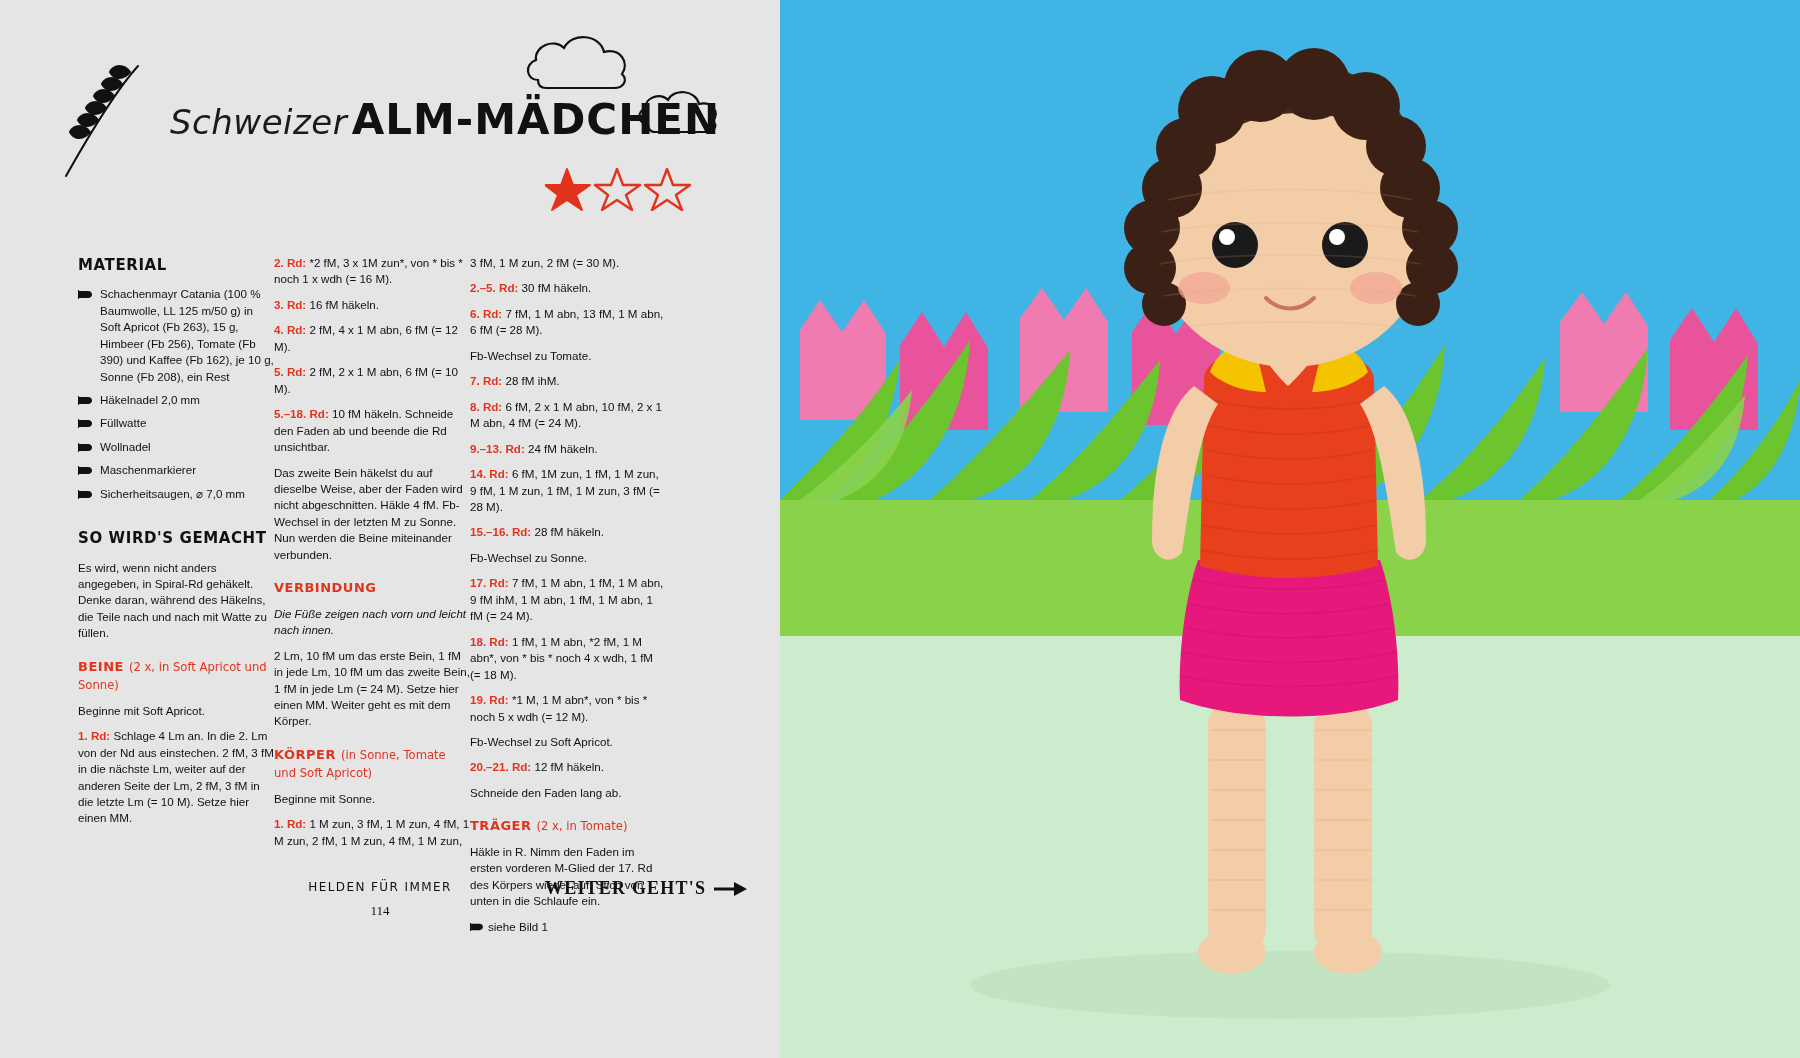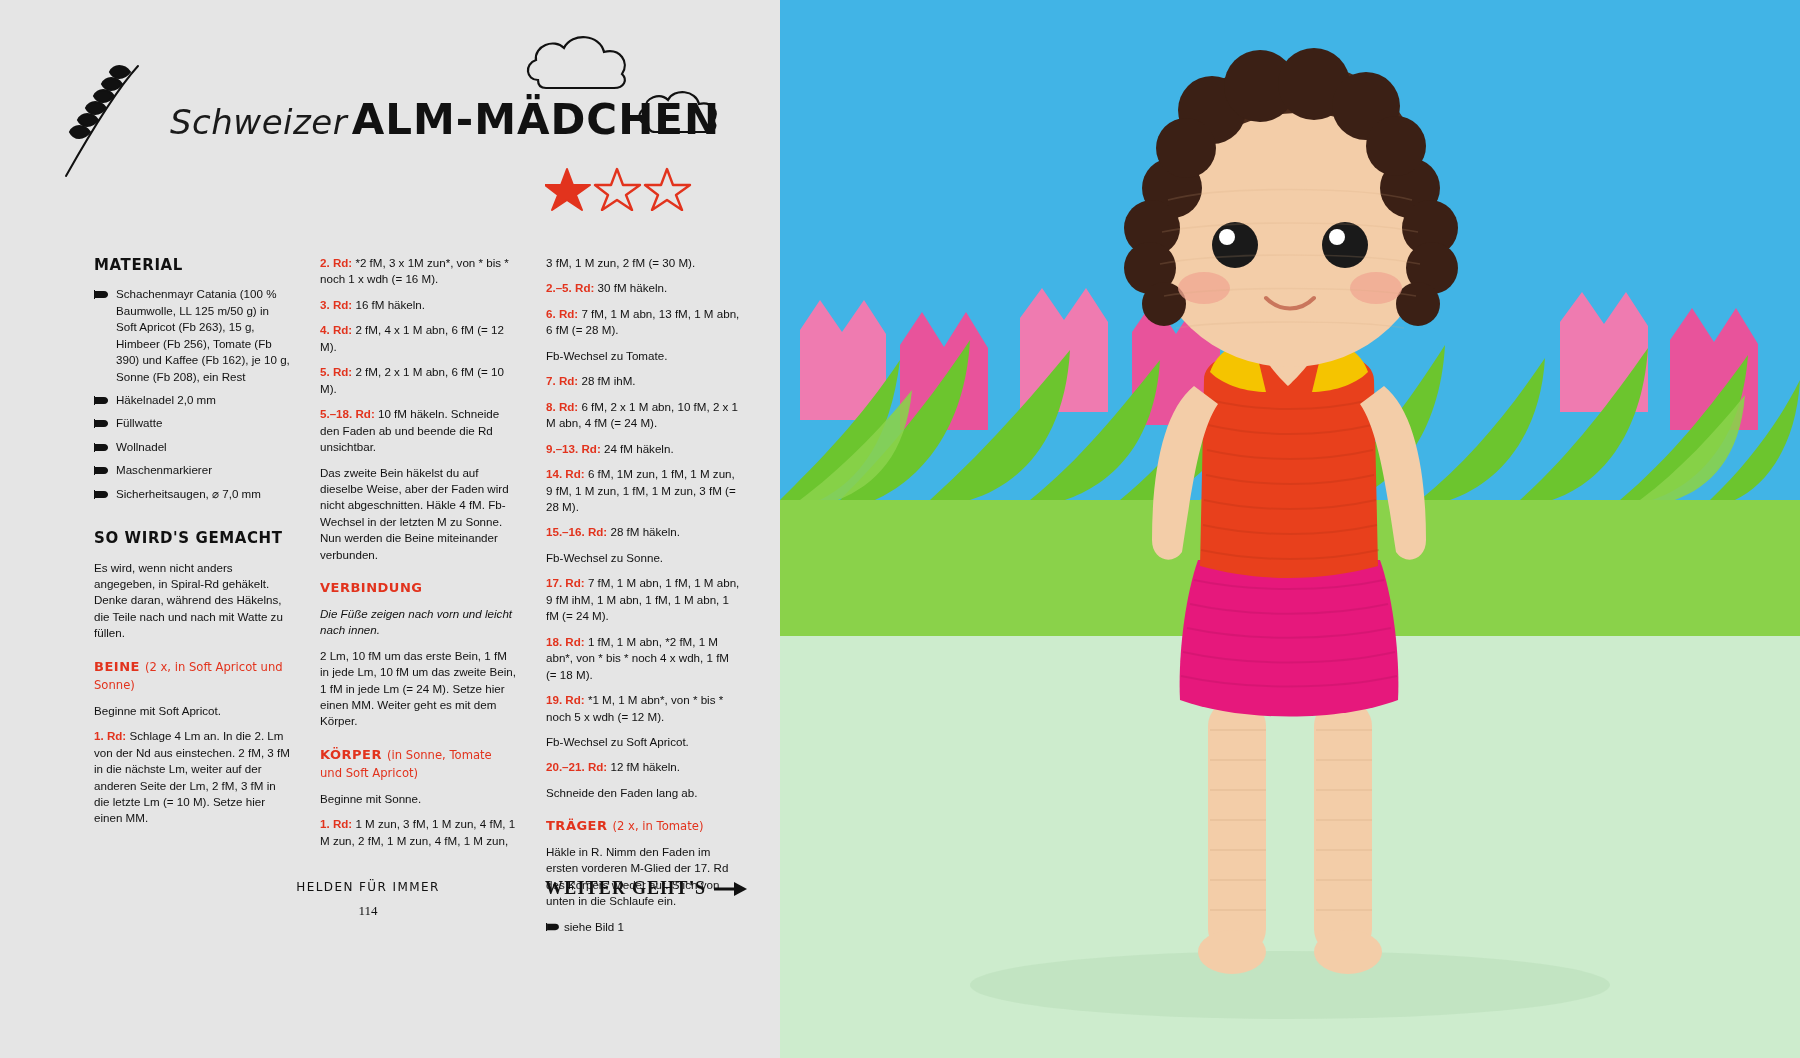--- a/index.html
+++ b/index.html
@@ -39,22 +39,22 @@
     font-size:34px;font-style:italic;color:#1a1a1a;letter-spacing:.5px;
   }
   .title .main{
     font-family:"DejaVu Sans", sans-serif;
     font-size:42px;font-weight:bold;color:#111;letter-spacing:1px;
   }
   .stars{position:absolute;left:545px;top:165px;width:150px;height:46px;}
 
   
   .cols{
-    position:absolute;left:94px;top:255px;width:650px;height:610px;
-    display:flex;gap:30px;
+    position:absolute;left:78px;top:255px;width:650px;height:610px;
+    display:flex;
   }
   .col{width:196px;font-size:11.6px;line-height:1.42;color:#111;}
   .col p{margin:0 0 9px 0;}
   h2.sec{
     font-family:"DejaVu Sans", sans-serif;
     font-size:15px;font-weight:bold;letter-spacing:.6px;color:#111;
     margin:0 0 10px 0;
   }
   h2.sec.second{margin-top:26px;}
   .mat-list{list-style:none;margin:0;padding:0;}
@@ -70,21 +70,21 @@
   .sec-red{
     font-family:"DejaVu Sans", sans-serif;
     font-size:13px;font-weight:bold;color:#e2331d;letter-spacing:.5px;
     margin:16px 0 8px 0;
   }
   .sec-red .norm{font-weight:normal;font-size:11.6px;letter-spacing:0;}
   .bullet-inline{display:inline-block;width:14px;height:10px;margin-right:4px;vertical-align:-1px;}
 
   
   .footer{
-    position:absolute;left:0;top:880px;width:736px;text-align:center;
+    position:absolute;left:0;top:880px;width:736px;text-align:center;padding-left:12px;
   }
   .foot-text{
     font-family:"DejaVu Sans", sans-serif;
     font-size:12px;letter-spacing:1.4px;color:#111;
   }
   .page-num{
     font-family:Liberation Serif, serif;
     font-size:13px;color:#111;margin-top:9px;
   }
   .weiter{

